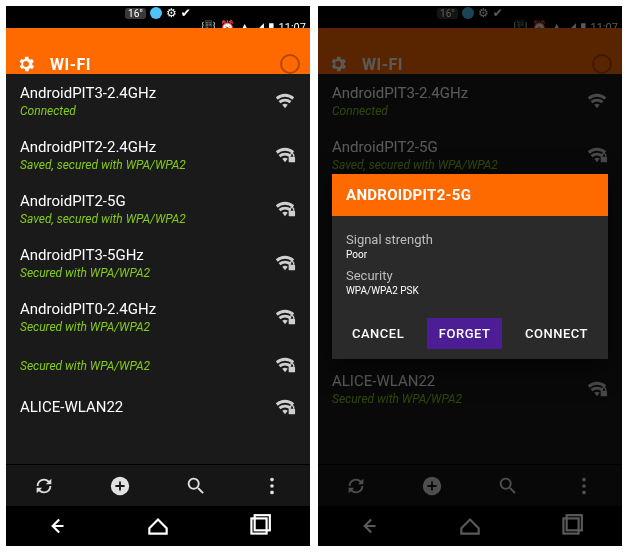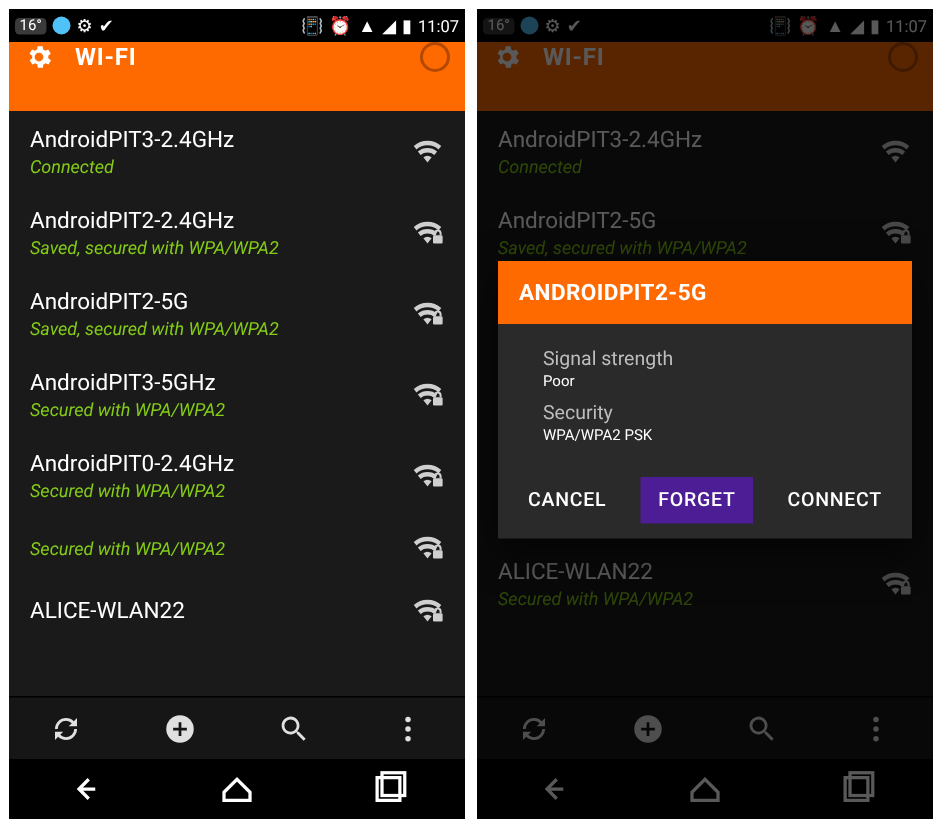--- a/index.html
+++ b/index.html
@@ -21,20 +21,21 @@
   }
   .dimmed .underlay { filter: brightness(0.35); }
   .statusbar {
     height: 22px;
     background: #000;
     color: #fff;
     display: flex;
     align-items: center;
     font-size: 11px;
     padding: 0 4px;
+    flex-direction: column;
   }
   .statusbar .left { display: flex; align-items: center; gap: 4px; }
   .statusbar .right { margin-left: auto; display: flex; align-items: center; gap: 4px; }
   .temp-badge {
     background: #3a3a3a;
     border-radius: 3px;
     padding: 0 3px;
     font-size: 10px;
   }
   .status-icon { font-size: 12px; }
@@ -42,21 +43,21 @@
     width: 12px; height: 12px; border-radius: 50%;
     background: #4fc3f7;
     display: inline-block;
   }
   .gear-icon-small { font-size: 12px; }
   .check-icon-small { font-size: 12px; }
   .appbar {
     height: 46px;
     background: #ff6a00;
     display: flex;
-    align-items: flex-start;
+    align-items: flex-end;
     padding: 0 10px;
     color: #fff;
   }
   .appbar .title {
     font-size: 16px;
     font-weight: bold;
     margin-left: 14px;
     letter-spacing: 0.5px;
   }
   .appbar .spacer { flex: 1; }
@@ -116,21 +117,21 @@
   }
   .dialog-header {
     background: #ff6a00;
     color: #fff;
     font-weight: bold;
     font-size: 15px;
     padding: 12px 14px;
     letter-spacing: 0.3px;
   }
   .dialog-body {
-    padding: 12px 30px 8px;
+    padding: 12px 14px 8px;
   }
   .dlabel { color: #bdbdbd; font-size: 13px; margin-top: 4px; }
   .dvalue { color: #fff; font-size: 10px; margin-top: 2px; margin-bottom: 8px; }
   .dialog-actions {
     display: flex;
     justify-content: space-between;
     padding: 6px 8px 10px;
   }
   .dbtn {
     color: #fff;

